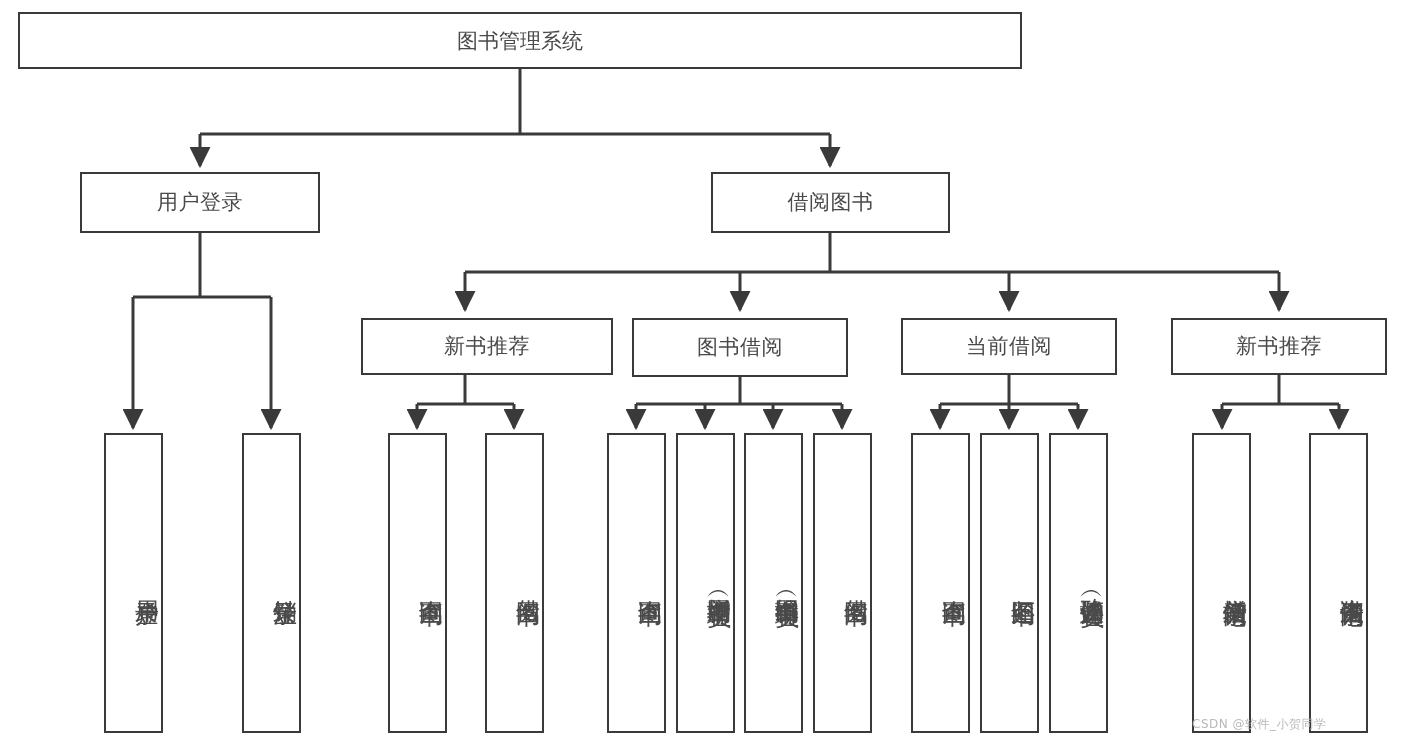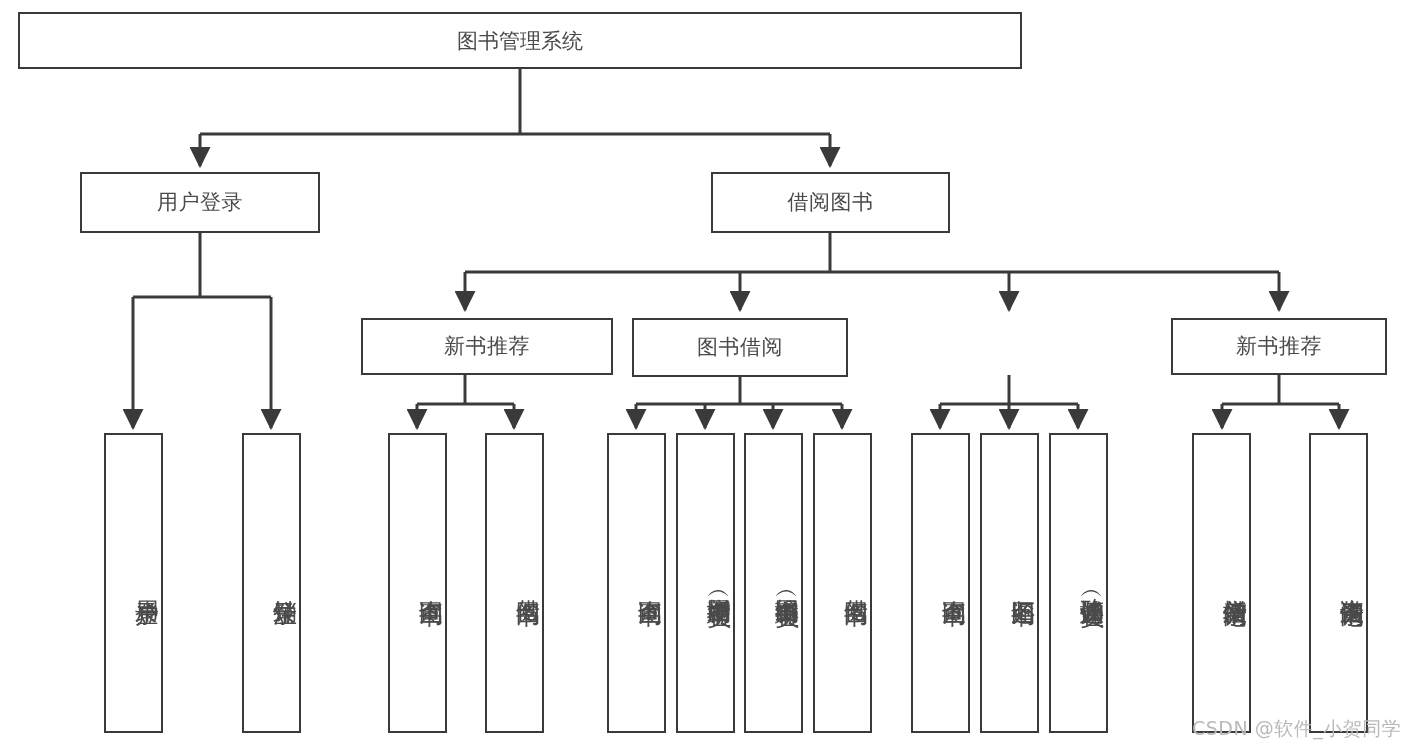--- a/index.html
+++ b/index.html
@@ -54,21 +54,21 @@
     padding-top: 6px;
     padding-bottom: 6px;
     align-items: flex-start;
     justify-content: center;
   }
   .node.v span {
     display: block;
   }
   .watermark {
     position: absolute;
-    font-size: 19px;
+    font-size: 12px;
     color: #b9b9b9;
     white-space: nowrap;
     letter-spacing: 0.5px;
     pointer-events: none;
   }
 </style>
 </head>
 <body>
 
 <div id="canvas">
@@ -134,20 +134,23 @@
   <div class="node h" style="left:711px; top:172px; width:239px; height:61px;">
     <span>借阅图书</span>
   </div>
 
   <div class="node h" style="left:361px; top:318px; width:252px; height:57px;">
     <span>新书推荐</span>
   </div>
   <div class="node h" style="left:632px; top:318px; width:216px; height:59px;">
     <span>图书借阅</span>
   </div>
+  <div class="node h" style="left:901px; top:318px; width:216px; height:57px;">
+    <span>当前借阅</span>
+  </div>
   <div class="node h" style="left:1171px; top:318px; width:216px; height:57px;">
     <span>新书推荐</span>
   </div>
 
   <div class="node v" style="left:104px; top:433px; width:59px; height:300px;">
     <span>用户登录</span>
   </div>
   <div class="node v" style="left:242px; top:433px; width:59px; height:300px;">
     <span>注销登录</span>
   </div>

